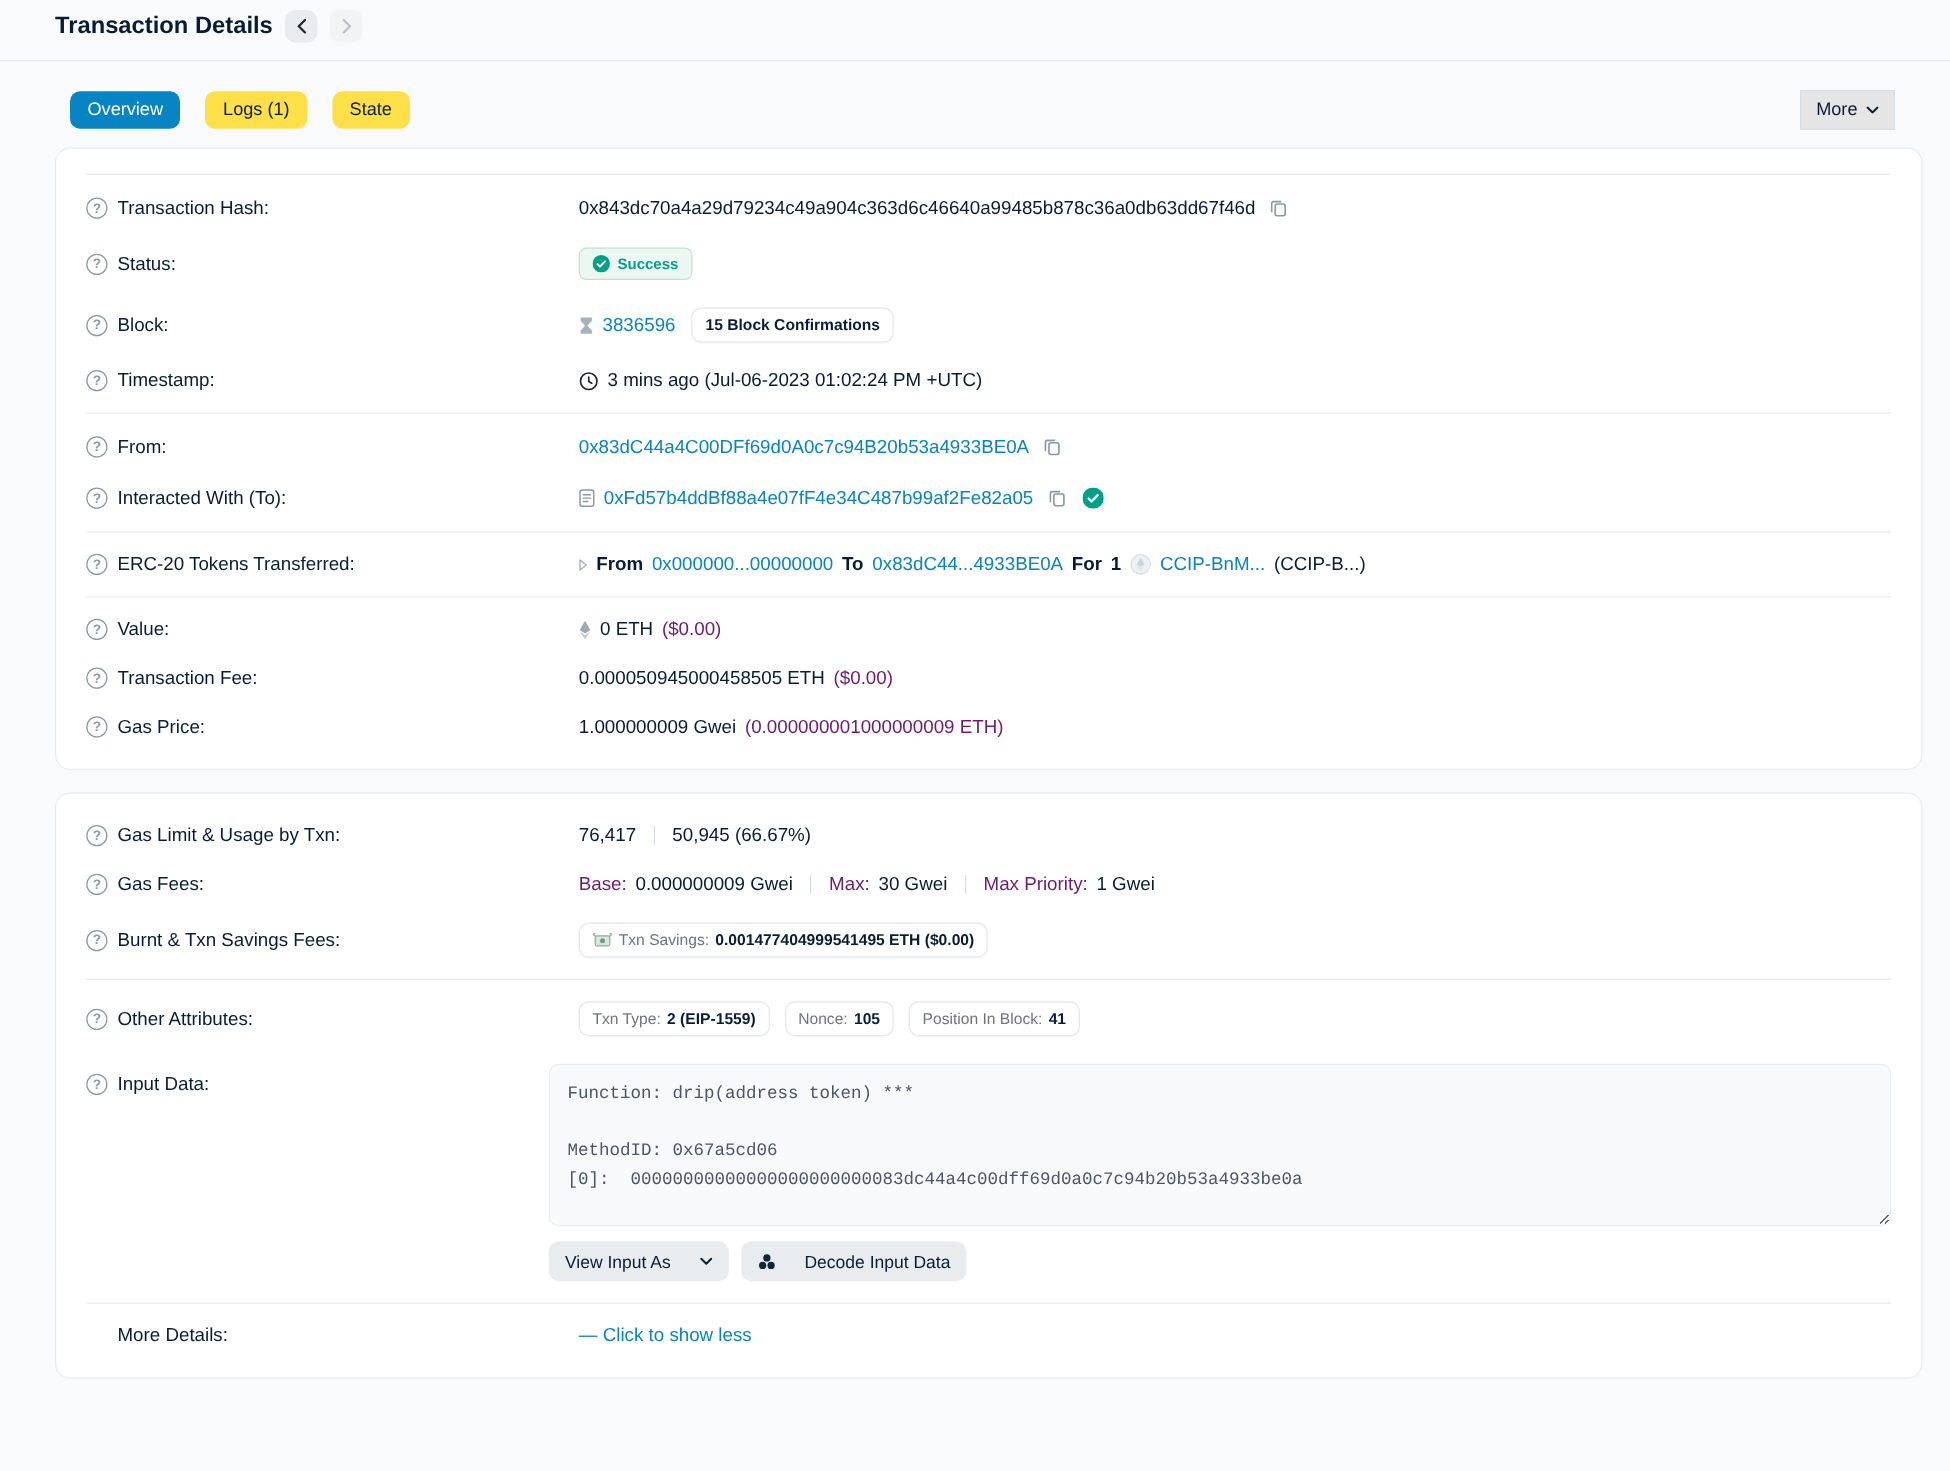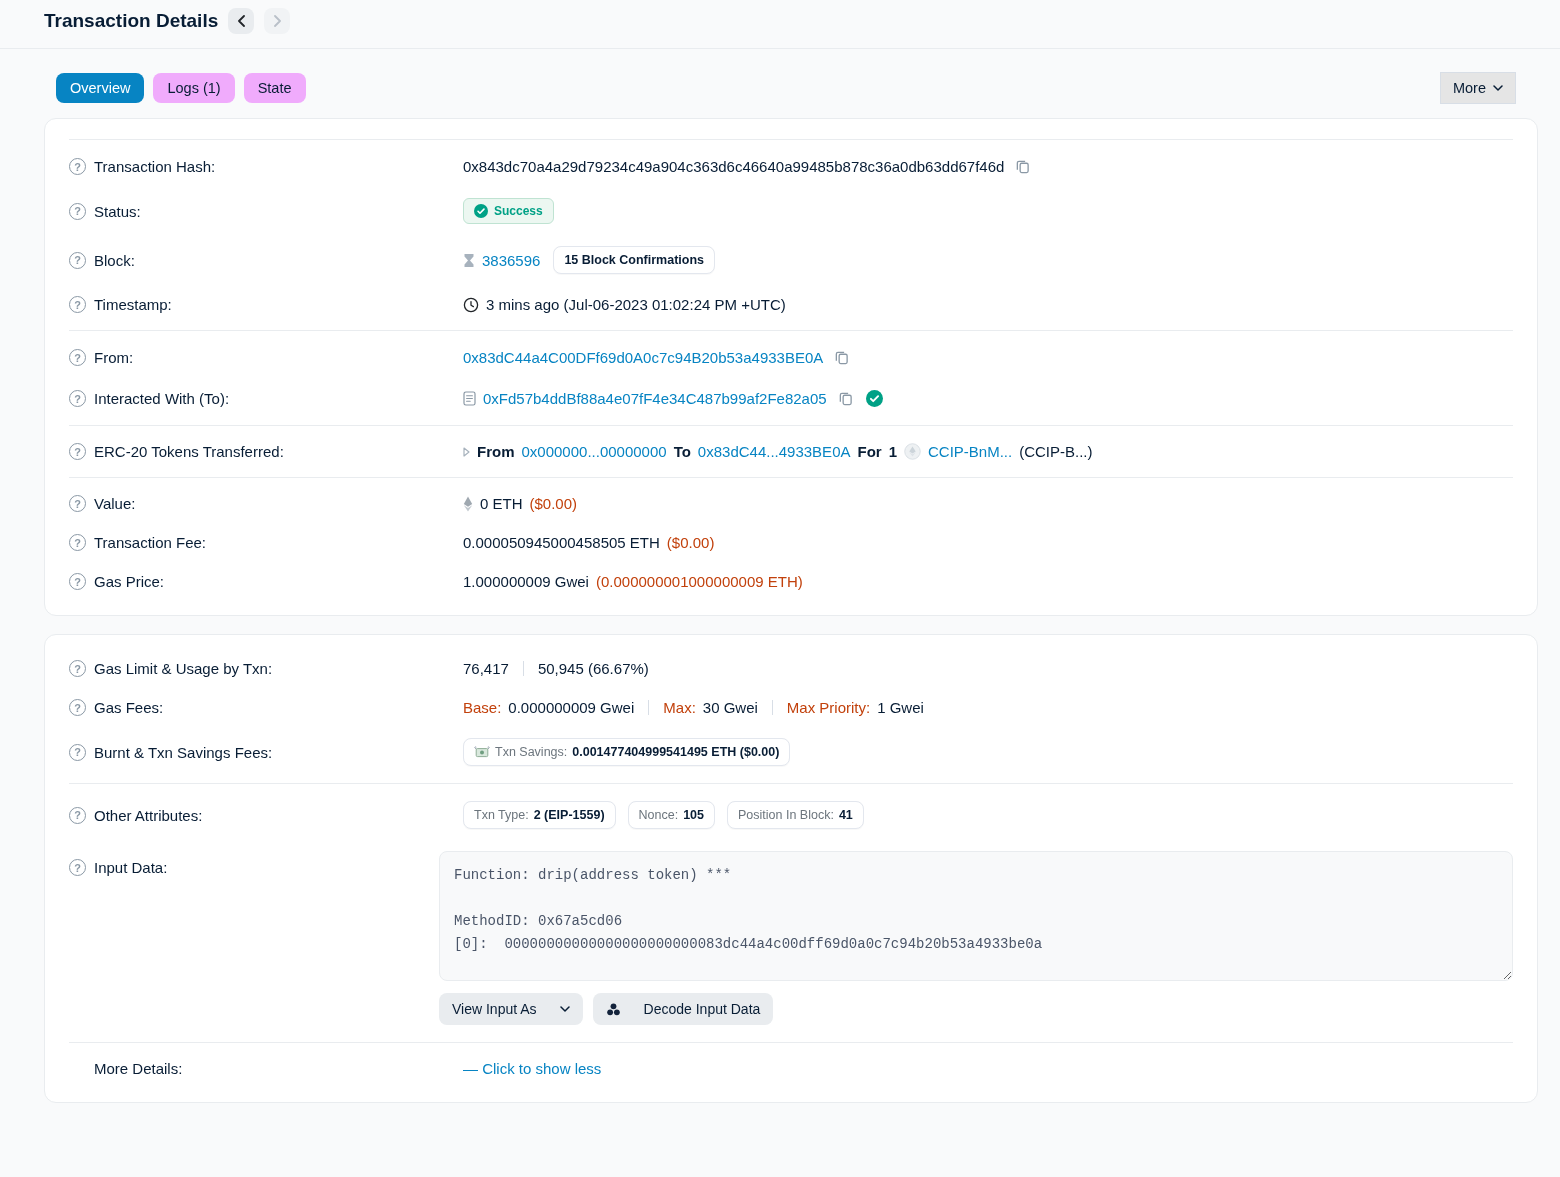--- a/index.html
+++ b/index.html
@@ -9,36 +9,36 @@
     font-family:"Liberation Sans", sans-serif;
     color:#081d35; font-size:15px;
   }
   a { color:#0784c3; text-decoration:none; cursor:pointer; }
   .page-head { display:flex; align-items:center; gap:10px; padding:8px 44px 14px 44px; border-bottom:1px solid #e9ecef; }
   .page-title { font-size:19px; font-weight:700; }
   .nav-btn { width:26px; height:26px; border:none; border-radius:8px; display:flex; align-items:center; justify-content:center; cursor:pointer; }
   .nav-btn.prev { background:#e9ecef; color:#212529; }
   .nav-btn.next { background:#f1f3f5; color:#b9c0c8; }
   .tab-row { display:flex; align-items:center; padding:23px 44px 14px 44px; }
-  .tabs { display:flex; gap:9px; flex:1;padding-left:12px; }
-  .tab { border:none; border-radius:8px; padding:7px 14px; font-size:14.5px; cursor:pointer; background:#f0abfc; color:#081d35; font-weight:400; font-family:inherit; }
+  .tabs { display:flex; gap:20px; flex:1;padding-left:12px; }
+  .tab { border:none; border-radius:8px; padding:7px 14px; font-size:14.5px; cursor:pointer; background:#fde047; color:#081d35; font-weight:400; font-family:inherit; }
   .tab.active { background:#0784c3; color:#fff; }
   .more-btn { background:#e5e5e5; border:1px solid #d8dee6; border-radius:0; padding:7px 12px; font-size:14.5px; display:flex; align-items:center; gap:7px; cursor:pointer; color:#081d35; font-family:inherit; }
   .card { background:#fff; border:1px solid #e9ecef; border-radius:12px; margin:0 22px 0 44px; width:1494px; padding:14px 24px; }
   .card + .card { margin-top:18px; }
   .warning { color:#dc3545; padding:12px 0 14px 0; }
   .warning b { font-weight:700; }
   .divider { border-top:1px solid #e9ecef; margin:6px 0; }
   .row { display:flex; align-items:center; padding:11px 0; }
   .row.top { align-items:flex-start; }
   .row-label { width:370px; flex:none; display:flex; align-items:center; gap:8px; color:#081d35; }
   .row.top .row-label { padding-top:8px; }
   .row-value { flex:1; display:flex; align-items:center; gap:7px; flex-wrap:wrap; min-width:0;margin-left:24px; }
   .qicon { width:17px; height:17px; border:1.3px solid #8a98a5; border-radius:50%; color:#8a98a5; font-size:11px; font-weight:700; display:inline-flex; align-items:center; justify-content:center; flex:none; cursor:pointer; }
-  .muted { color:#c2410c; }
+  .muted { color:#701a75; }
   .copy-btn { background:none; border:none; cursor:pointer; display:inline-flex; padding:2px; margin-left:2px; }
   .badge-success { display:inline-flex; align-items:center; gap:6px; background:#ecf7f1; border:1px solid #bfe3d2; color:#00a186; border-radius:6px; padding:5px 10px; font-size:12px; font-weight:600; }
   .pill { display:inline-flex; align-items:center; gap:5px; background:#fff; border:1px solid #e3e7ee; border-radius:8px; padding:6px 10px; font-size:12.5px; font-weight:700; color:#081d35; box-shadow:0 0.5px 1px rgba(0,0,0,.03); }
   .pill .plabel { color:#6c757d; font-weight:400; }
   .pill .pvalue { font-weight:700; }
   .vsep { width:1px; height:15px; background:#d8dee6; margin:0 7px; flex:none; }
   .bold { font-weight:700; }
   .input-box { width:100%; height:130px; background:#f8f9fa; border:1px solid #e9ecef; border-radius:8px; padding:12px 14px;
     font-family:"Liberation Mono","DejaVu Sans Mono",monospace; font-size:14px; line-height:1.65; color:#4a5568; resize:both; overflow:auto; white-space:pre; }
   .gray-btn { background:#e9ecef; border:none; border-radius:8px; padding:8px 13px; font-size:14px; color:#081d35; display:inline-flex; align-items:center; gap:23px; cursor:pointer; font-family:inherit; }

